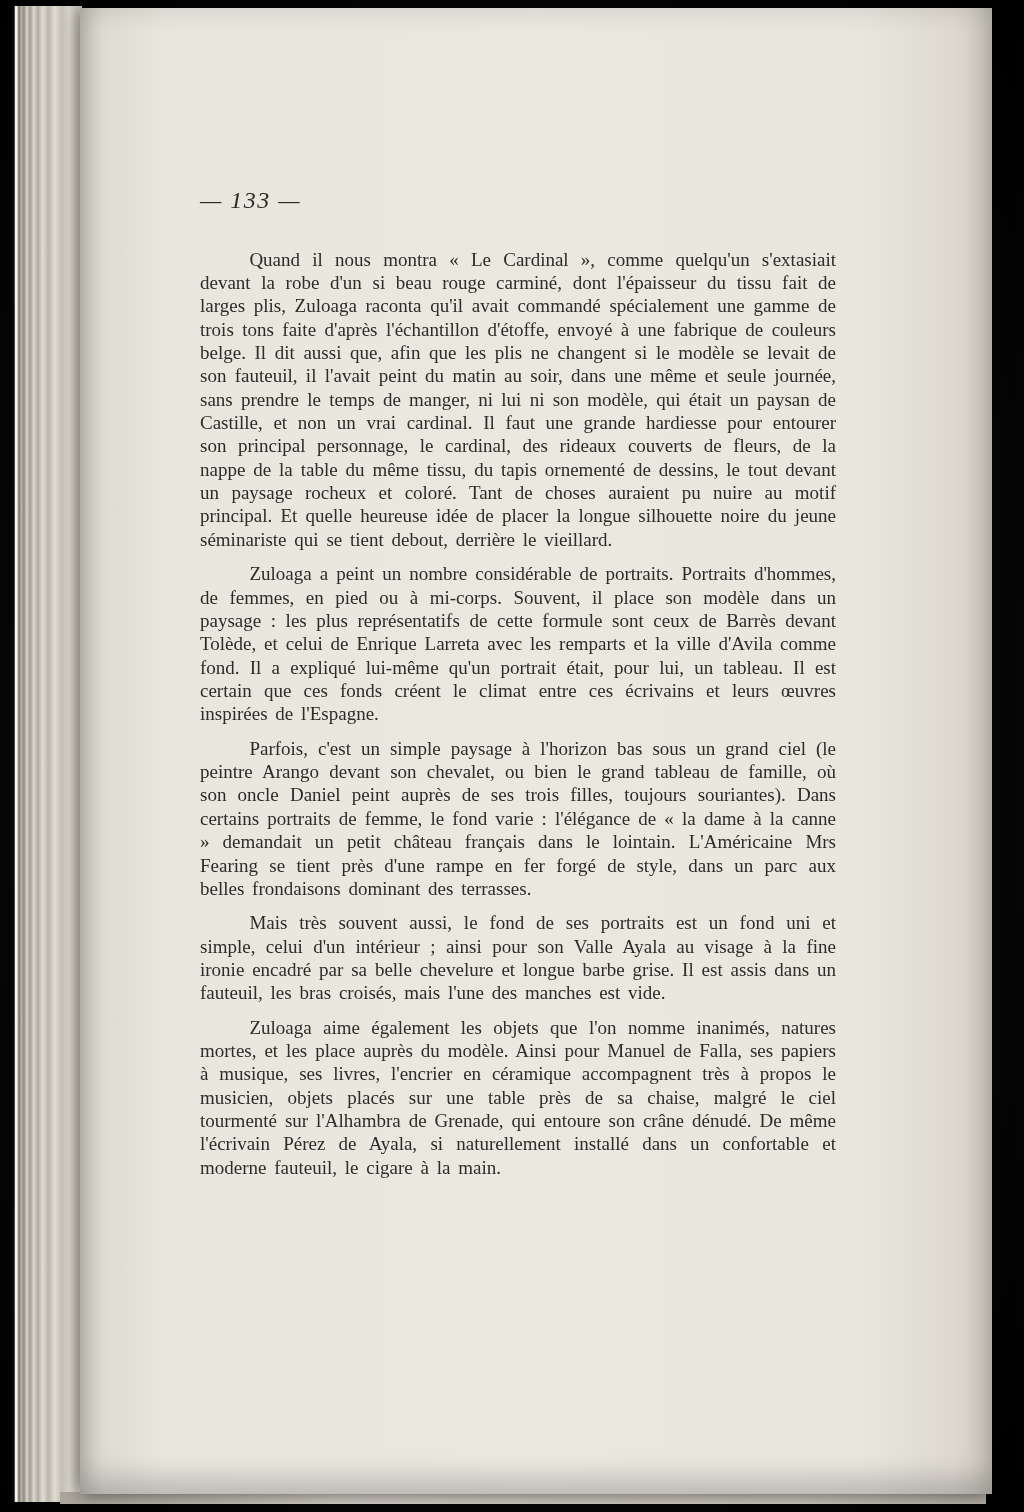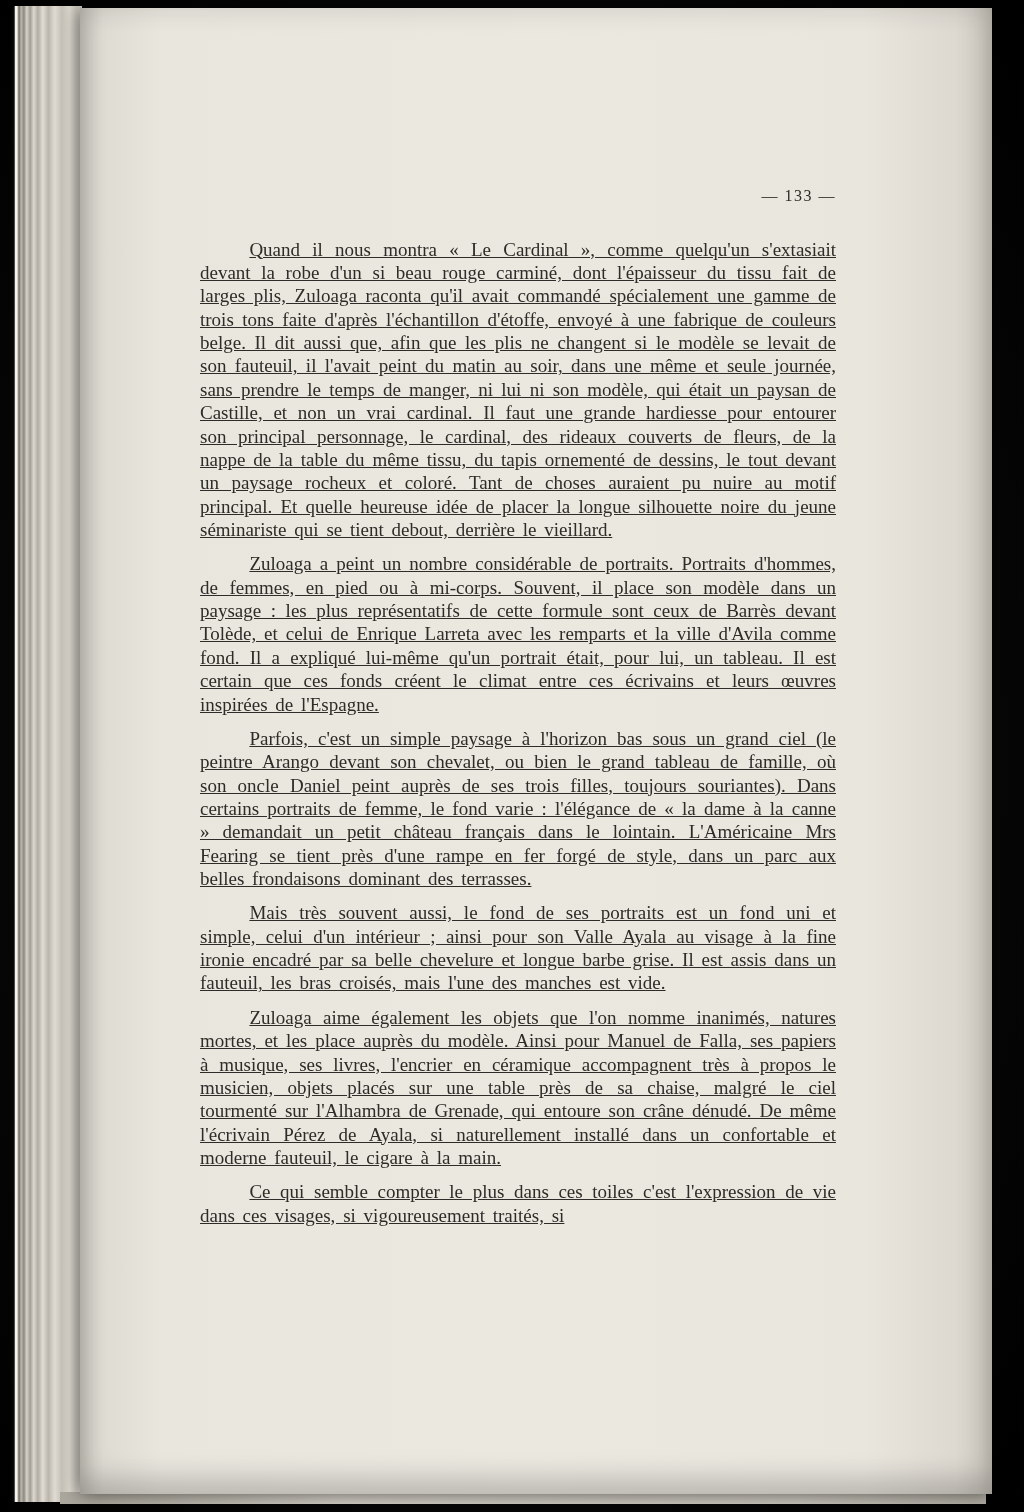--- a/index.html
+++ b/index.html
@@ -40,43 +40,42 @@
       0 0 18px rgba(0,0,0,0.6);
   }
   .text-block{
     position:absolute;left:120px;top:178px;width:636px;
     color:#2d2c28;
     font-family:"Liberation Serif","DejaVu Serif",serif;
     font-size:19px;line-height:1.23;
     text-align:justify;
   }
   .page-number{
-    text-align:right;
-    font-size:16px;
+    text-align:left;
+    font-size:24px;
     letter-spacing:1.5px;
     margin:0 0 32px 0;
     text-indent:0;
+    font-style:italic;
   }
   .text-block p{
     margin:0 0 11px 0;
     text-indent:2.6em;
     word-spacing:0.16em;
-    text-decoration:underline;
   }
 </style>
 </head>
 <body>
 
 <div class="scene">
   <div class="page-edges"></div>
   <div class="under-pages"></div>
   <div class="page">
     <div class="text-block">
       <div class="page-number">— 133 —</div>
       <p>Quand il nous montra « Le Cardinal », comme quelqu'un s'extasiait devant la robe d'un si beau rouge carminé, dont l'épaisseur du tissu fait de larges plis, Zuloaga raconta qu'il avait commandé spécialement une gamme de trois tons faite d'après l'échantillon d'étoffe, envoyé à une fabrique de couleurs belge. Il dit aussi que, afin que les plis ne changent si le modèle se levait de son fauteuil, il l'avait peint du matin au soir, dans une même et seule journée, sans prendre le temps de manger, ni lui ni son modèle, qui était un paysan de Castille, et non un vrai cardinal. Il faut une grande hardiesse pour entourer son principal personnage, le cardinal, des rideaux couverts de fleurs, de la nappe de la table du même tissu, du tapis ornementé de dessins, le tout devant un paysage rocheux et coloré. Tant de choses auraient pu nuire au motif principal. Et quelle heureuse idée de placer la longue silhouette noire du jeune séminariste qui se tient debout, derrière le vieillard.</p>
       <p>Zuloaga a peint un nombre considérable de portraits. Portraits d'hommes, de femmes, en pied ou à mi-corps. Souvent, il place son modèle dans un paysage : les plus représentatifs de cette formule sont ceux de Barrès devant Tolède, et celui de Enrique Larreta avec les remparts et la ville d'Avila comme fond. Il a expliqué lui-même qu'un portrait était, pour lui, un tableau. Il est certain que ces fonds créent le climat entre ces écrivains et leurs œuvres inspirées de l'Espagne.</p>
       <p>Parfois, c'est un simple paysage à l'horizon bas sous un grand ciel (le peintre Arango devant son chevalet, ou bien le grand tableau de famille, où son oncle Daniel peint auprès de ses trois filles, toujours souriantes). Dans certains portraits de femme, le fond varie : l'élégance de « la dame à la canne » demandait un petit château français dans le lointain. L'Américaine Mrs Fearing se tient près d'une rampe en fer forgé de style, dans un parc aux belles frondaisons dominant des terrasses.</p>
       <p>Mais très souvent aussi, le fond de ses portraits est un fond uni et simple, celui d'un intérieur ; ainsi pour son Valle Ayala au visage à la fine ironie encadré par sa belle chevelure et longue barbe grise. Il est assis dans un fauteuil, les bras croisés, mais l'une des manches est vide.</p>
       <p>Zuloaga aime également les objets que l'on nomme inanimés, natures mortes, et les place auprès du modèle. Ainsi pour Manuel de Falla, ses papiers à musique, ses livres, l'encrier en céramique accompagnent très à propos le musicien, objets placés sur une table près de sa chaise, malgré le ciel tourmenté sur l'Alhambra de Grenade, qui entoure son crâne dénudé. De même l'écrivain Pérez de Ayala, si naturellement installé dans un confortable et moderne fauteuil, le cigare à la main.</p>
-      <p>Ce qui semble compter le plus dans ces toiles c'est l'expression de vie dans ces visages, si vigoureusement traités, si</p>
     </div>
   </div>
 </div>
 
 </body></html>

